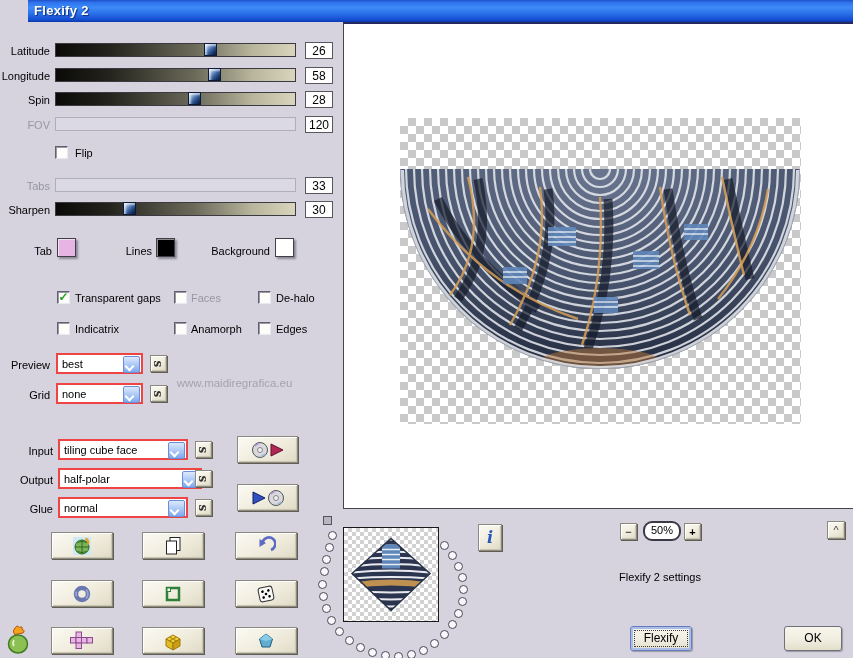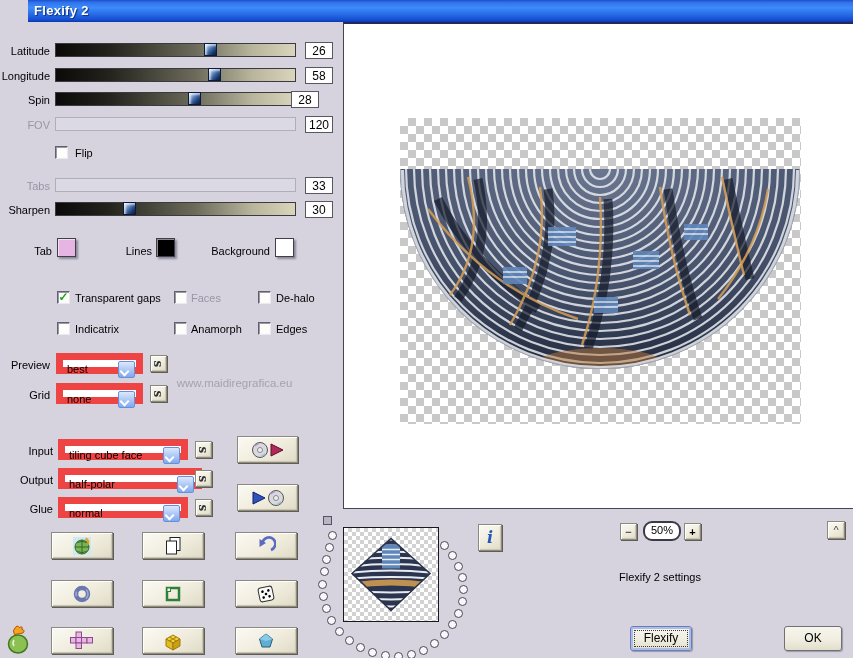--- a/index.html
+++ b/index.html
@@ -28,21 +28,21 @@
   .valbox{position:absolute;width:28px;height:17px;background:#fff;border:1px solid #58565f;
     text-align:center;line-height:16px;font-size:12px;box-sizing:border-box;}
   
   .cb{position:absolute;width:13px;height:13px;background:#fdfdfa;border:1px solid;box-sizing:border-box;
     border-color:#62606e #e9e9ef #e9e9ef #62606e;box-shadow:inset 1px 1px 0 #9a98a6,inset -1px -1px 0 #fbfbfe;
     font-size:12px;font-weight:bold;color:#1fa020;line-height:11px;text-align:center;}
   
   .swatch{position:absolute;width:19px;height:19px;border:1px solid #403e48;box-sizing:border-box;
     box-shadow:2px 2px 2px #8a8896,inset 1px 1px 0 rgba(255,255,255,.55);}
   
-  .dd{position:absolute;height:21px;background:#fff;border:7px solid #ef4444;box-sizing:border-box;}
+  .dd{position:absolute;height:21px;background:#fff;border:2px solid #ef4444;box-sizing:border-box;}
   .dd .txt{position:absolute;left:4px;top:3px;white-space:nowrap;}
   .dd .arrow{position:absolute;right:1px;top:1px;width:17px;height:17px;border:1px solid #6a8fd8;border-radius:2px;
     background:linear-gradient(180deg,#dce9fd 0%,#aac6f5 55%,#7fa8ee 100%);box-sizing:border-box;}
   .dd .chev{position:absolute;right:6px;top:6px;width:5px;height:5px;border-right:2px solid #fff;
     border-bottom:2px solid #fff;transform:rotate(45deg);}
   
   .bb{position:absolute;border:1px solid #8c8a7c;box-sizing:border-box;
     background:linear-gradient(150deg,#fbfaf3 0%,#f0ecdd 55%,#e0dbc6 100%);
     box-shadow:1px 1px 0 #5f5d55,inset 1px 1px 0 #fff,inset -1px -1px 1px #c8c4b0;
     display:flex;align-items:center;justify-content:center;}
@@ -169,21 +169,21 @@
   <div class="valbox" style="left:305px;top:42px">26</div>
 
   <div class="rlab" style="left:0;top:70px;width:50px">Longitude</div>
   <div class="track" style="left:55px;top:68px"></div>
   <div class="sthumb" style="left:208px;top:68px"></div>
   <div class="valbox" style="left:305px;top:67px">58</div>
 
   <div class="rlab" style="left:0;top:94px;width:50px">Spin</div>
   <div class="track" style="left:55px;top:92px"></div>
   <div class="sthumb" style="left:188px;top:92px"></div>
-  <div class="valbox" style="left:291px;top:91px">28</div>
+  <div class="valbox" style="left:305px;top:91px">28</div>
 
   <div class="rlab dis" style="left:0;top:119px;width:50px">FOV</div>
   <div class="track off" style="left:55px;top:117px"></div>
   <div class="valbox" style="left:305px;top:116px">120</div>
 
   <div class="cb" style="left:55px;top:146px"></div>
   <div class="rlab" style="left:75px;top:147px;width:40px;text-align:left">Flip</div>
 
   <div class="rlab dis" style="left:0;top:180px;width:50px">Tabs</div>
   <div class="track off" style="left:55px;top:178px"></div>

